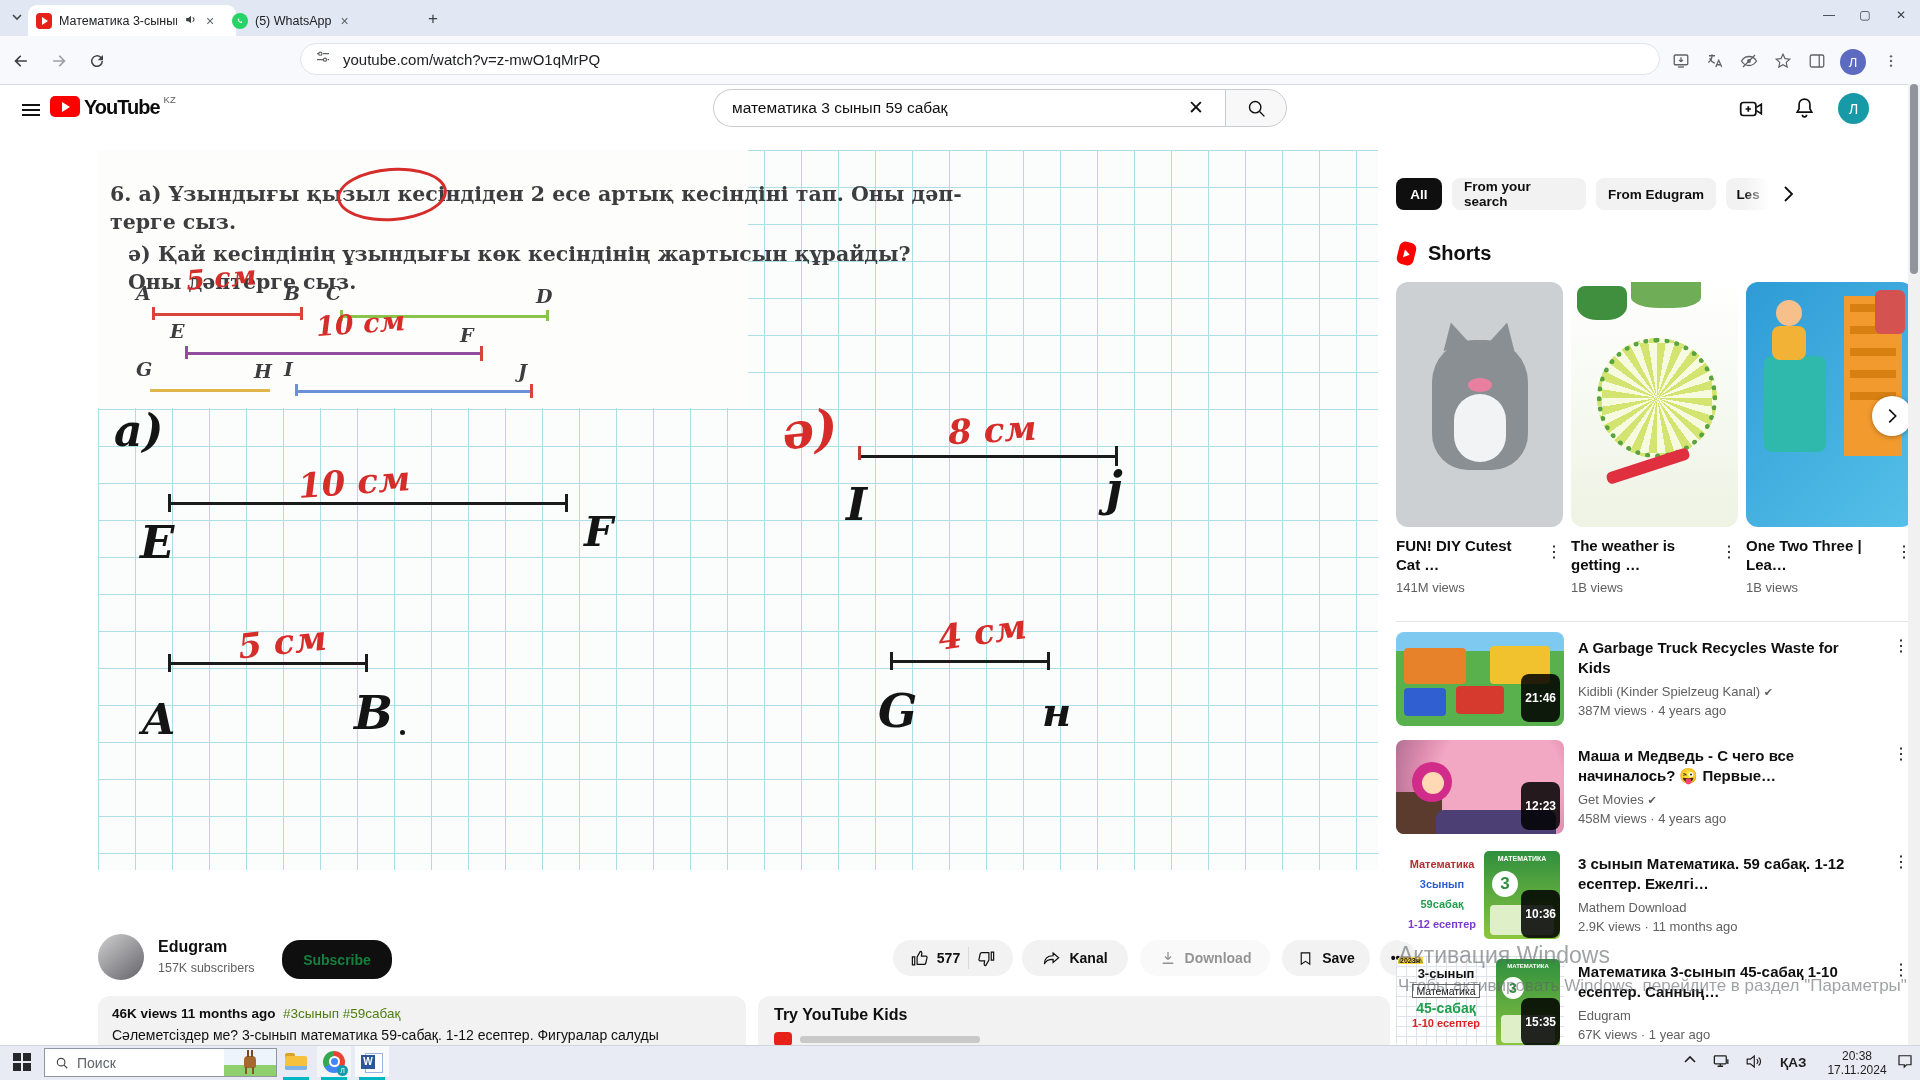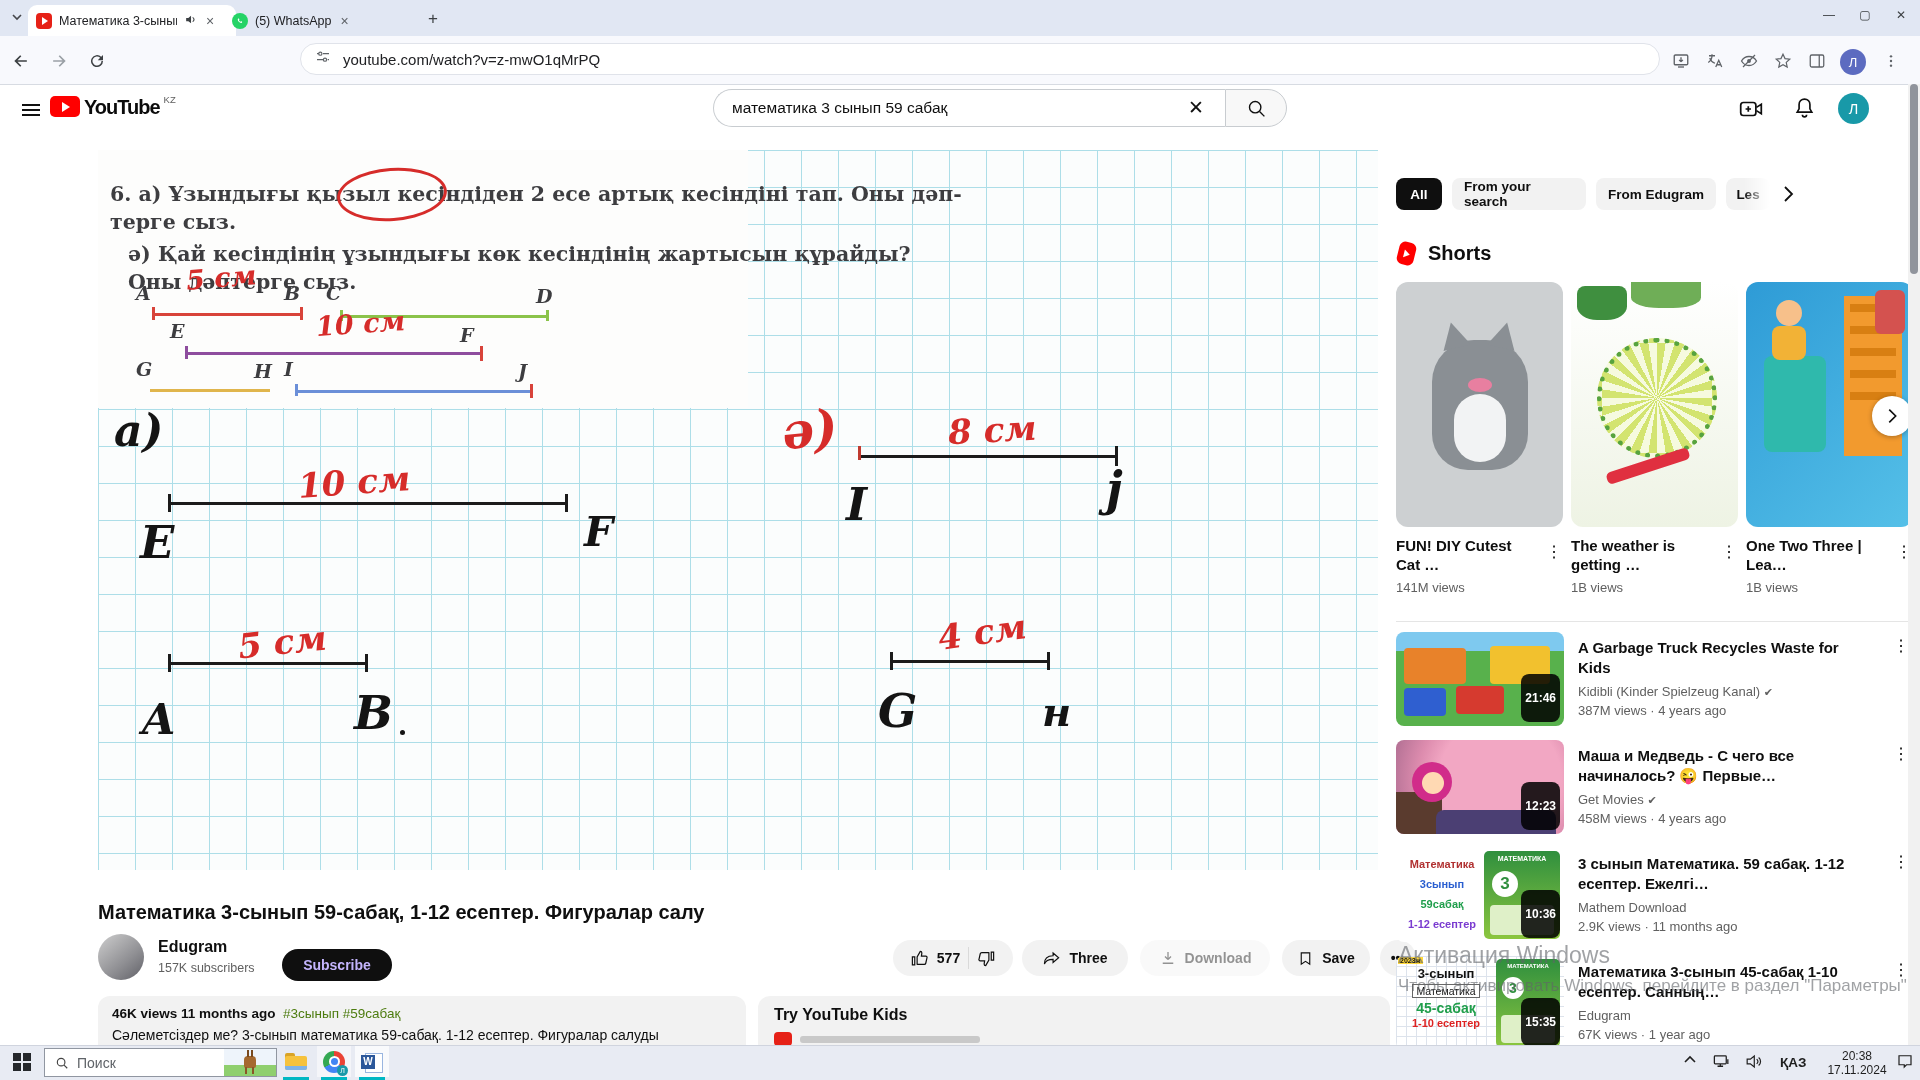--- a/index.html
+++ b/index.html
@@ -44,21 +44,21 @@
   .seglbl{position:absolute;font-family:"DejaVu Serif",serif;font-style:italic;font-size:19px;font-weight:600;color:#3d3d40;}
   .hand{font-family:"DejaVu Serif",serif;font-style:italic;font-weight:700;}
   .red{color:#d62c2a;}
   .hline{position:absolute;height:3px;background:#1b1b1b;}
   .htick{position:absolute;width:3px;background:#1b1b1b;}
   
   .vtitle{position:absolute;left:98px;top:901px;font-size:20px;font-weight:700;color:#0f0f0f;}
   .chavatar{position:absolute;left:98px;top:934px;width:46px;height:46px;border-radius:50%;background:linear-gradient(140deg,#cfcfcf,#8f8f93 60%,#5f5f66);}
   .chname{position:absolute;left:158px;top:938px;font-size:16px;font-weight:700;}
   .chsubs{position:absolute;left:158px;top:961px;font-size:12.5px;color:#606060;}
-  .subbtn{position:absolute;left:282px;top:940px;width:110px;height:32px;border-radius:18px;background:#0f0f0f;color:#c4b5fd;font-size:14px;font-weight:700;display:flex;align-items:center;justify-content:center;margin-top:9px;}
+  .subbtn{position:absolute;left:282px;top:940px;width:110px;height:39px;border-radius:18px;background:#0f0f0f;color:#15803d;font-size:14px;font-weight:700;display:flex;align-items:center;justify-content:center;}
   .pill{position:absolute;top:940px;height:36px;border-radius:18px;background:#f2f2f2;display:flex;align-items:center;justify-content:center;gap:8px;font-size:14px;font-weight:700;color:#0f0f0f;box-sizing:border-box;}
   .descbox{position:absolute;left:98px;top:996px;width:648px;height:60px;border-radius:12px;background:#f2f2f2;padding:10px 14px;box-sizing:border-box;font-size:13.5px;}
   .kidsbox{position:absolute;left:758px;top:996px;width:632px;height:60px;border-radius:12px;background:#f2f2f2;padding:10px 16px;box-sizing:border-box;}
   
   .chip{position:absolute;top:178px;height:32px;border-radius:8px;background:#f2f2f2;color:#0f0f0f;font-size:13.5px;font-weight:600;display:flex;align-items:center;justify-content:center;padding:0 12px;box-sizing:border-box;}
   .chip.sel{background:#0f0f0f;color:#fff;}
   .shcard{position:absolute;top:282px;width:167px;height:245px;border-radius:12px;overflow:hidden;}
   .shtitle{position:absolute;top:536px;width:132px;font-size:15px;font-weight:700;line-height:19px;color:#0f0f0f;}
   .shviews{position:absolute;top:580px;font-size:13px;color:#606060;}
   .kebab{position:absolute;color:#030303;font-size:16px;letter-spacing:0;}
@@ -298,41 +298,40 @@
     <div class="hand" style="position:absolute;left:1008px;top:312px;font-size:46px;color:#141414;">j</div>
 
     <div class="hline" style="left:792px;top:510px;width:160px;"></div>
     <div class="htick" style="left:792px;top:502px;height:18px;"></div>
     <div class="htick" style="left:949px;top:502px;height:18px;"></div>
     <div class="hand red" style="position:absolute;left:840px;top:462px;font-size:34px;transform:rotate(-8deg);">4 см</div>
     <div class="hand" style="position:absolute;left:780px;top:534px;font-size:46px;color:#141414;">G</div>
     <div class="hand" style="position:absolute;left:944px;top:538px;font-size:40px;color:#141414;">н</div>
   </div>
 
-  <div class="vtitle">Математика 3-сынып 59-сабақ, 1-12 есептер. Фигуралар салу</div>
   <div class="chavatar"></div>
   <div class="chname">Edugram</div>
   <div class="chsubs">157K subscribers</div>
   <div class="subbtn">Subscribe</div>
 
   <div class="pill" style="left:893px;width:120px;">
     <svg width="19" height="19" viewBox="0 0 24 24">
         <path d="M3 10h3v10H3V10zm6 10V10l4-7c1.2 0 2 .9 2 2l-.6 4H20c1 0 1.8 1 1.5 2l-1.6 7c-.2.9-1 1.5-1.9 1.5H9z" fill="none" stroke="#0f0f0f" stroke-width="1.5"></path>
       </svg>
     <span>577</span>
     <span style="width:1px;height:22px;background:#d9d9d9;"></span>
     <svg width="19" height="19" viewBox="0 0 24 24" style="transform:rotate(180deg);">
         <path d="M3 10h3v10H3V10zm6 10V10l4-7c1.2 0 2 .9 2 2l-.6 4H20c1 0 1.8 1 1.5 2l-1.6 7c-.2.9-1 1.5-1.9 1.5H9z" fill="none" stroke="#0f0f0f" stroke-width="1.5"></path>
       </svg>
   </div>
   <div class="pill" style="left:1022px;width:106px;">
     <svg width="19" height="19" viewBox="0 0 24 24">
         <path d="M14 5l7 6-7 6v-4C7 13 4 16 3 19c0-6 3-10.5 11-10.5V5z" fill="none" stroke="#0f0f0f" stroke-width="1.5"></path>
       </svg>
-    <span>Three</span>
+    <span>Kanal</span>
   </div>
   <div class="pill" style="left:1140px;width:130px;opacity:.45;">
     <svg width="18" height="18" viewBox="0 0 24 24">
         <path d="M12 4v10m0 0l-4-4m4 4l4-4M5 19h14" stroke="#0f0f0f" stroke-width="1.7" fill="none"></path>
       </svg>
     <span>Download</span>
   </div>
   <div class="pill" style="left:1282px;width:88px;">
     <svg width="17" height="17" viewBox="0 0 24 24">
         <path d="M6 4h12v16l-6-4-6 4V4z" fill="none" stroke="#0f0f0f" stroke-width="1.6"></path>

